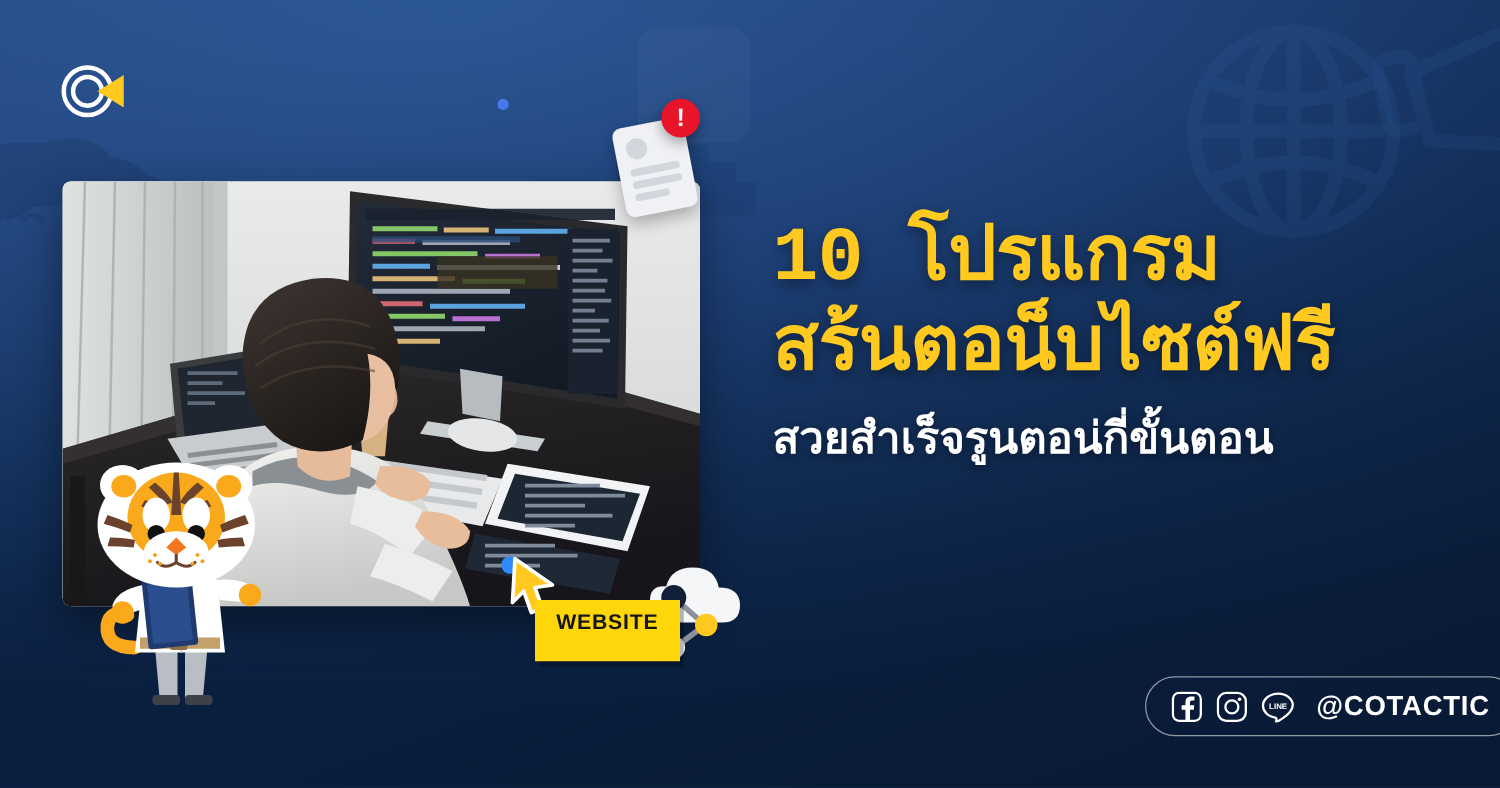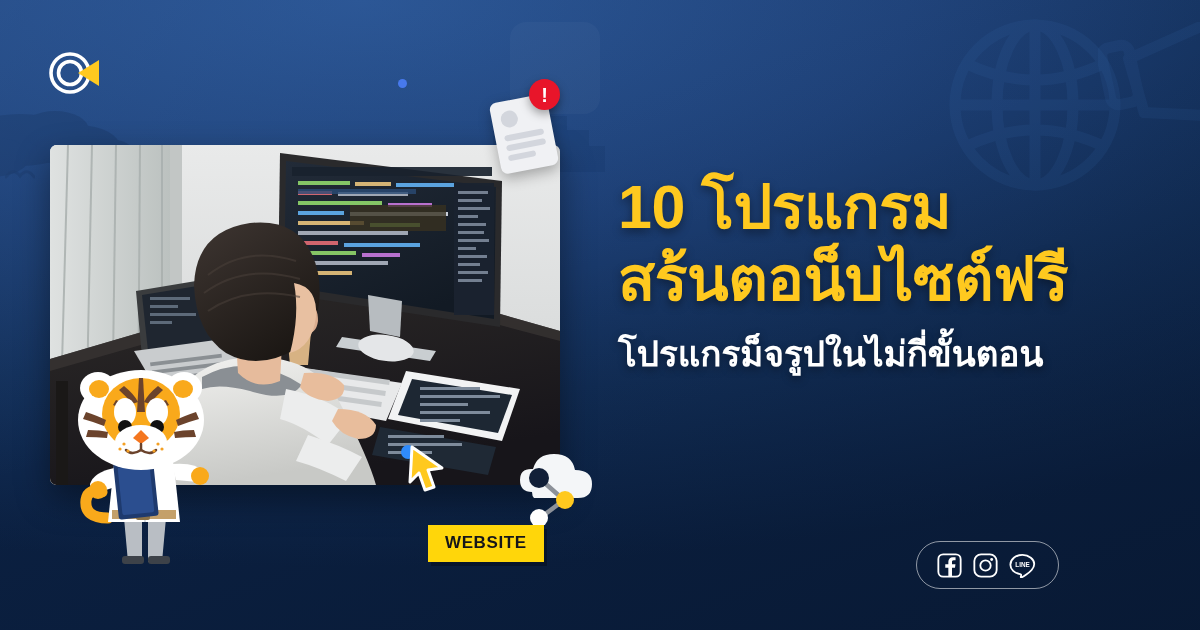--- a/index.html
+++ b/index.html
@@ -80,33 +80,32 @@
   .cursor-dot{
     position:absolute; left:401px; top:445px; width:14px; height:14px;
     border-radius:50%; background:#2f8bfb;
   }
 
   
   .website-badge{
     position:absolute; left:428px; top:480px;
     background:#FFD60A; color:#15161a;
     font-size:17px; font-weight:bold; letter-spacing:.6px;
-    padding:8px 17px 9px;
+    padding:8px 17px 21px;
     box-shadow:3px 4px 0 rgba(0,0,0,.28);
-    margin-top:45px;
   }
 
   
   .cloud-share{ position:absolute; left:512px; top:448px; width:84px; height:90px; }
 
   
   .mascot{ position:absolute; left:72px; top:368px; width:138px; height:196px; }
 
   
-  .copy{ position:absolute; left:618px; top:172px; width:540px; }
+  .copy{ position:absolute; left:618px; top:172px; width:540px;font-family:Liberation Mono, monospace; }
   .headline{
     color:#FFC91F;
     font-size:61px; font-weight:bold; line-height:1.18;
     letter-spacing:-.5px;
     text-shadow:0 4px 10px rgba(0,0,0,.40);
     white-space:nowrap;
   }
   .subhead{
     margin-top:16px;
     color:#ffffff;
@@ -499,21 +498,21 @@
         <circle cx="86" cy="76" r="1.6"></circle>
           <circle cx="90" cy="81" r="1.6"></circle>
         <circle cx="82" cy="83" r="1.6"></circle>
       </g>
     </svg>
   </div>
 
   <div class="copy">
     <div class="headline">10 โปรแกรม</div>
     <div class="headline">สร้นตอน็บไซต์ฟรี</div>
-    <div class="subhead">โปรแกรม็จรูปในไม่กี่ขั้นตอน</div>
+    <div class="subhead">สวยสำเร็จรูนตอน่กี่ขั้นตอน</div>
   </div>
 
   <div class="social-pill">
     <span>
       <svg viewBox="0 0 26 26" width="25" height="25">
         <rect x="1.4" y="1.4" width="23.2" height="23.2" rx="5" fill="none" stroke="#fff" stroke-width="1.9"></rect>
         <path d="M15.6 25V15.3h3.1l.5-3.6h-3.6V9.4c0-1 .3-1.8 1.8-1.8h1.9V4.4c-.3 0-1.5-.1-2.8-.1-2.8 0-4.7 1.7-4.7 4.8v2.6H8.6v3.6h3.2V25z" fill="#fff"></path>
       </svg>
     </span>
     <span>
@@ -522,15 +521,16 @@
         <circle cx="13" cy="13" r="5.4" fill="none" stroke="#fff" stroke-width="1.9"></circle>
         <circle cx="19.4" cy="6.7" r="1.5" fill="#fff"></circle>
       </svg>
     </span>
     <span>
       <svg viewBox="0 0 28 26" width="27" height="25">
         <path d="M14 2C6.8 2 1.4 6.6 1.4 12.1c0 4.9 4.3 9 10.1 9.8.4.1.9.3 1 .6.1.3.1.8 0 1.1l-.2 1c-.1.3-.3 1.2 1.1.6 1.4-.6 7.4-4.4 10.1-7.5 1.8-2 2.7-4 2.7-6.2C26.2 6.6 20.8 2 14 2Z" fill="none" stroke="#fff" stroke-width="1.9"></path>
         <text x="14" y="15" font-family="'Liberation Sans',sans-serif" font-size="6.6" font-weight="bold" fill="#fff" text-anchor="middle">LINE</text>
       </svg>
     </span>
+    <span class="handle">@COTACTIC</span>
   </div>
 
 </div>
 
 </body></html>

